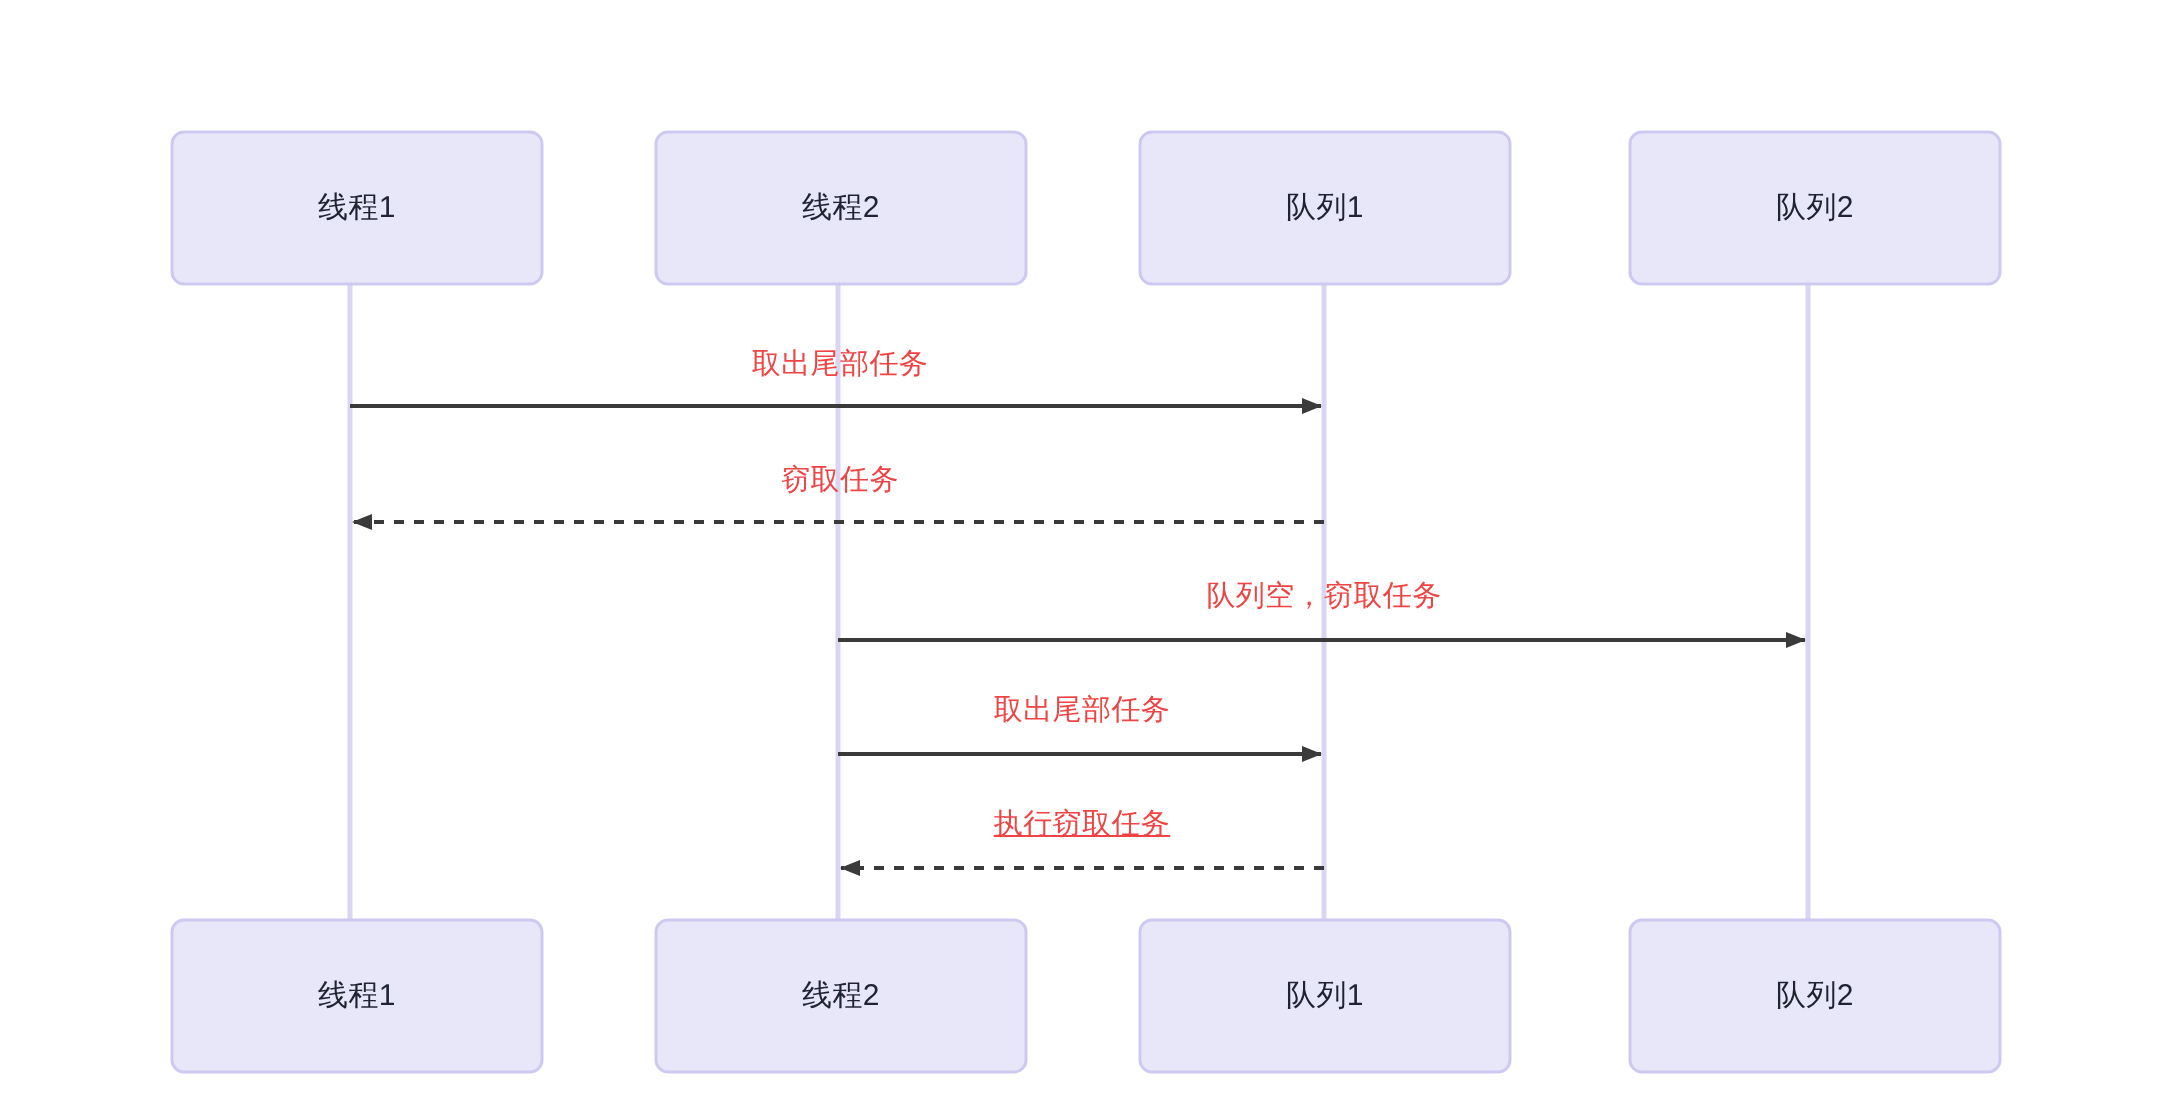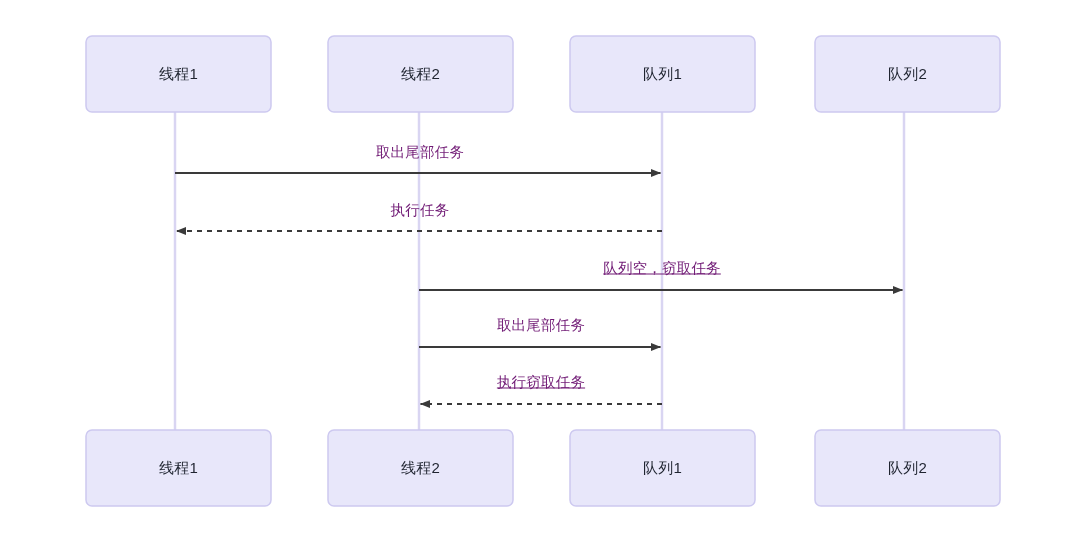--- a/index.html
+++ b/index.html
@@ -10,20 +10,21 @@
     width: 1080px;
     height: 547px;
     background: #ffffff;
     font-family: "Liberation Sans", "DejaVu Sans", sans-serif;
     overflow: hidden;
   }
   #diagram-root {
     position: relative;
     width: 1080px;
     height: 462px;
+    margin-top: 30px;
   }
   #diagram-svg {
     position: absolute;
     left: 0;
     top: 0;
     width: 1080px;
     height: 547px;
   }
   .participant-label {
     position: absolute;
@@ -31,21 +32,21 @@
     font-size: 15px;
     color: #1f2430;
     white-space: nowrap;
     transform: translate(-50%, -50%);
     letter-spacing: 0.2px;
   }
   .message-label {
     position: absolute;
     text-align: right;
     font-size: 14.5px;
-    color: #701a75;
+    color: #ef4444;
     white-space: nowrap;
     transform: translate(-50%, -50%);
     letter-spacing: 0.2px;
   }
 </style>
 </head>
 <body>
 
 <div id="diagram-root">
 
@@ -87,18 +88,18 @@
   <div id="labels-layer">
       <div class="participant-label" style="left: 178.5px; top: 74px;">线程1</div>
       <div class="participant-label" style="left: 420.5px; top: 74px;">线程2</div>
       <div class="participant-label" style="left: 662.5px; top: 74px;">队列1</div>
       <div class="participant-label" style="left: 907.5px; top: 74px;">队列2</div>
       <div class="participant-label" style="left: 178.5px; top: 468px;">线程1</div>
       <div class="participant-label" style="left: 420.5px; top: 468px;">线程2</div>
       <div class="participant-label" style="left: 662.5px; top: 468px;">队列1</div>
       <div class="participant-label" style="left: 907.5px; top: 468px;">队列2</div>
       <div class="message-label" style="left: 420px; top: 152px;">取出尾部任务</div>
-      <div class="message-label" style="left: 420px; top: 210px;">执行任务</div>
-      <div class="message-label" style="left: 662px; top: 268px; text-decoration: underline;">队列空，窃取任务</div>
+      <div class="message-label" style="left: 420px; top: 210px;">窃取任务</div>
+      <div class="message-label" style="left: 662px; top: 268px;">队列空，窃取任务</div>
       <div class="message-label" style="left: 541px; top: 325px;">取出尾部任务</div>
       <div class="message-label" style="left: 541px; top: 382px; text-decoration: underline;">执行窃取任务</div>
     </div>
 </div>
 
 </body></html>

